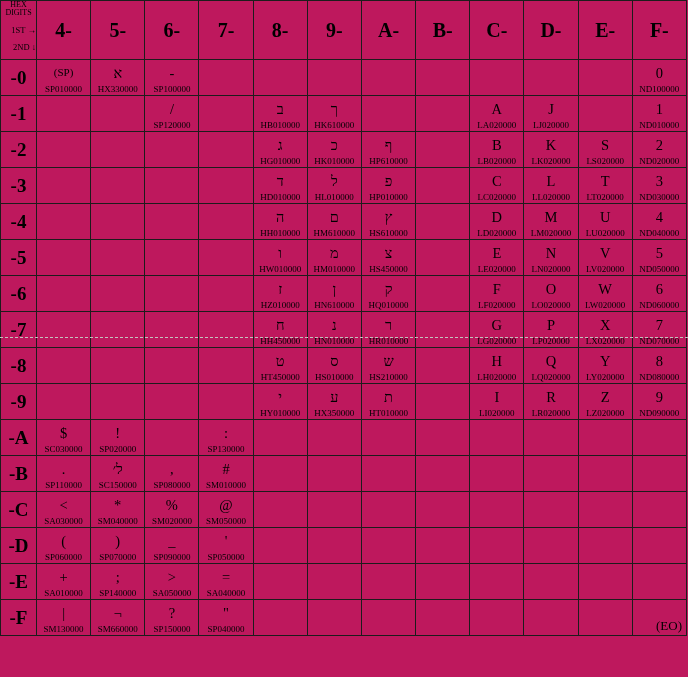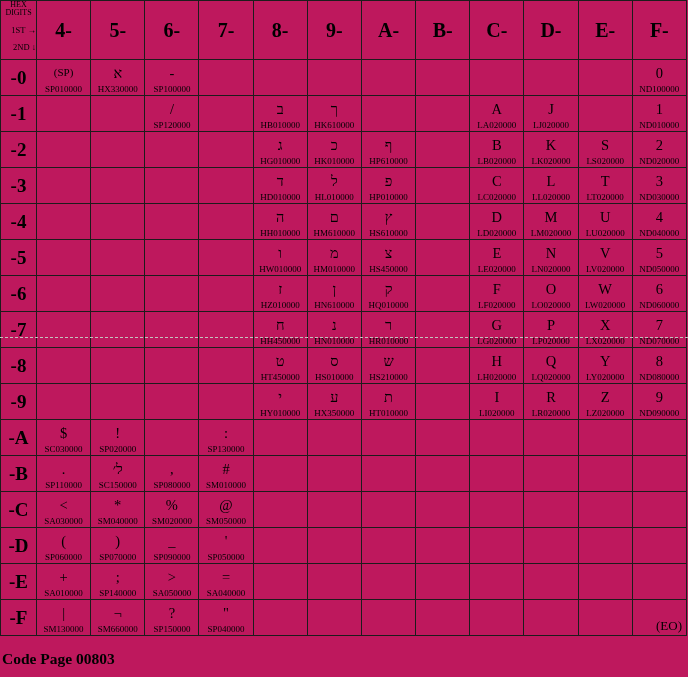--- a/index.html
+++ b/index.html
@@ -841,15 +841,14 @@
           <td class="cell"></td>
           <td class="cell"></td>
           <td class="cell"></td>
           <td class="cell"></td>
           <td class="cell">
             <div class="eo-note">(EO)</div>
           </td>
         </tr>
       </tbody>
   </table>
-  <div class="caption">Code Page 00803</div>
   <div class="scan-line"></div>
 </div>
 
 </body></html>

